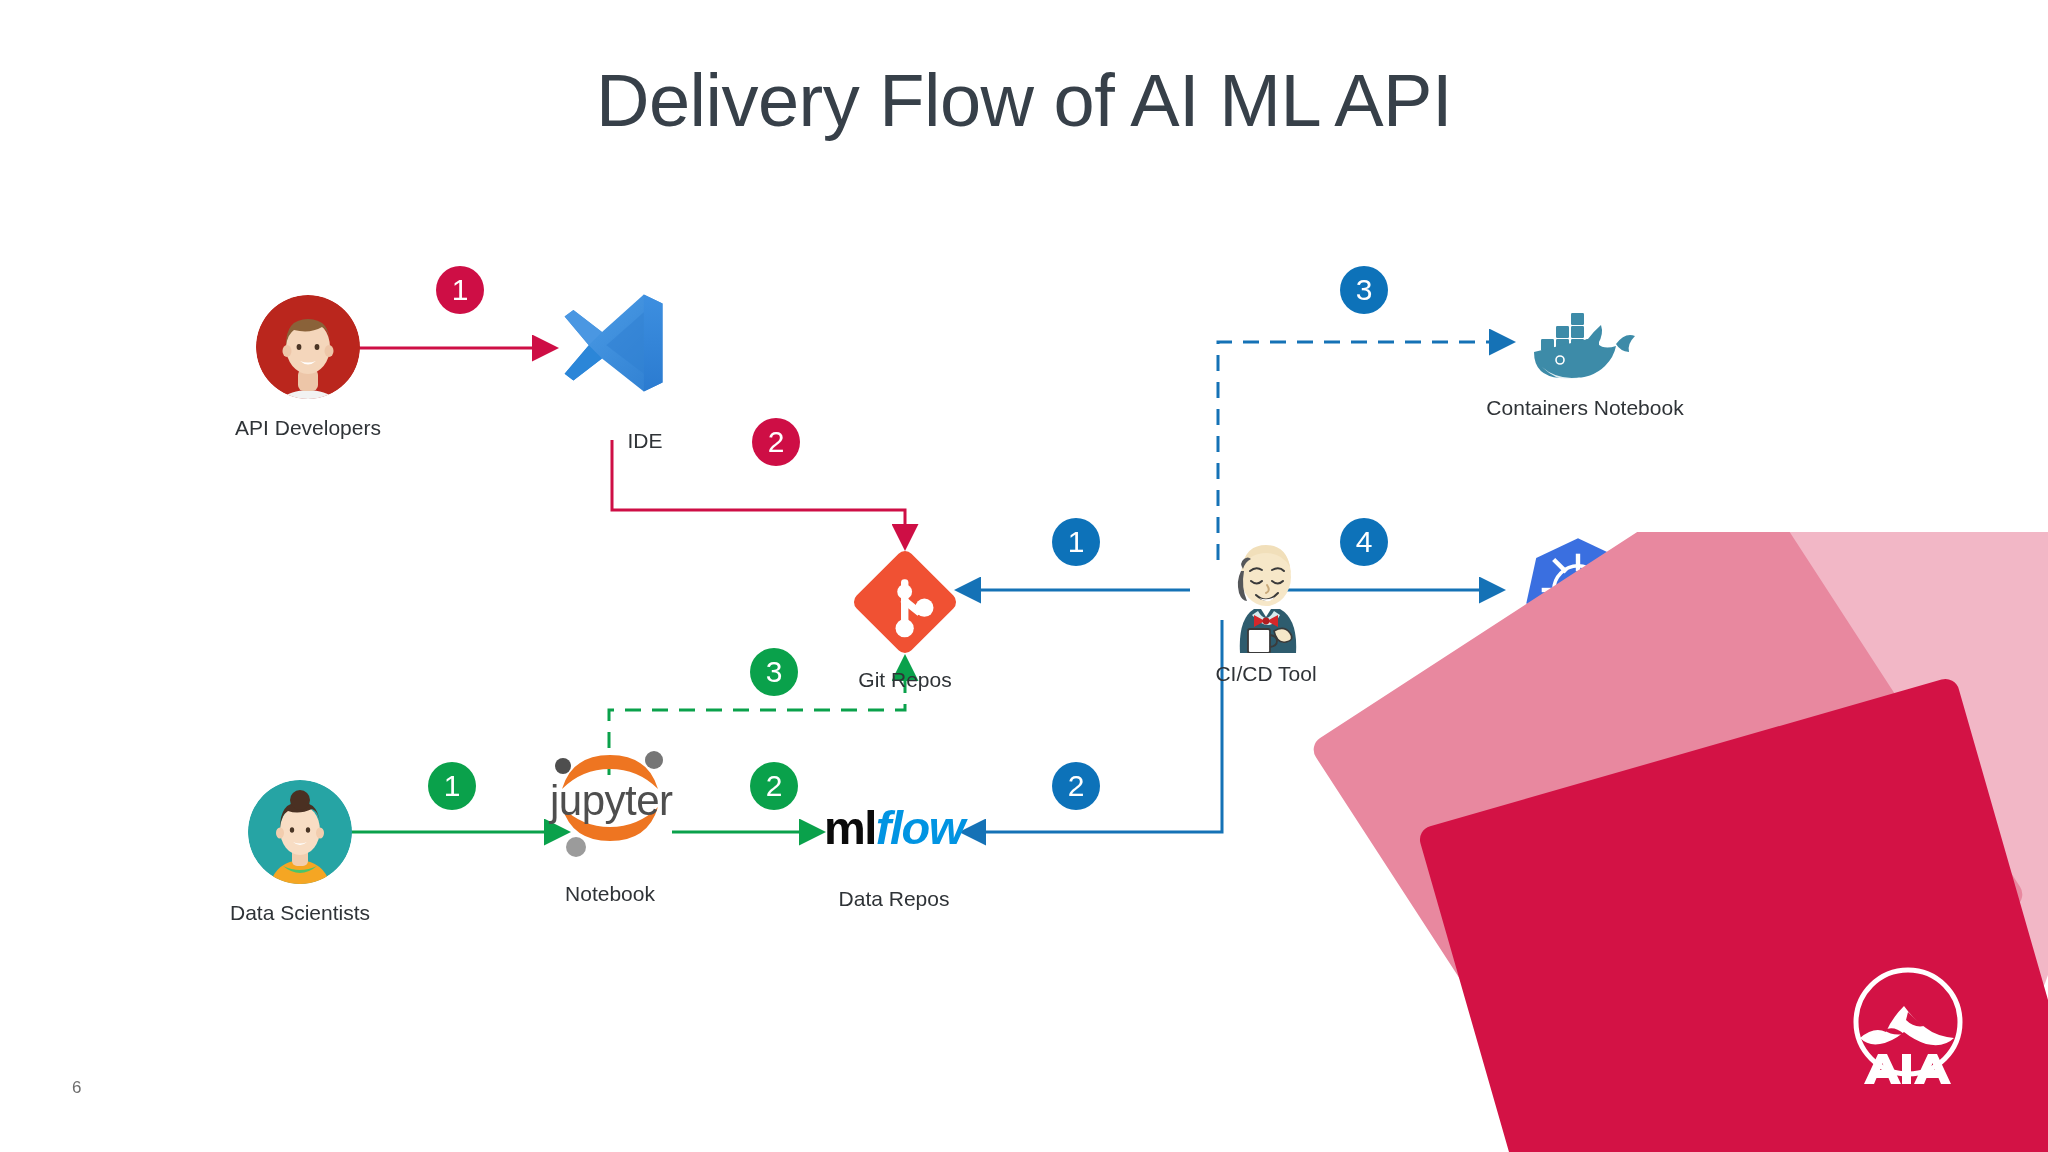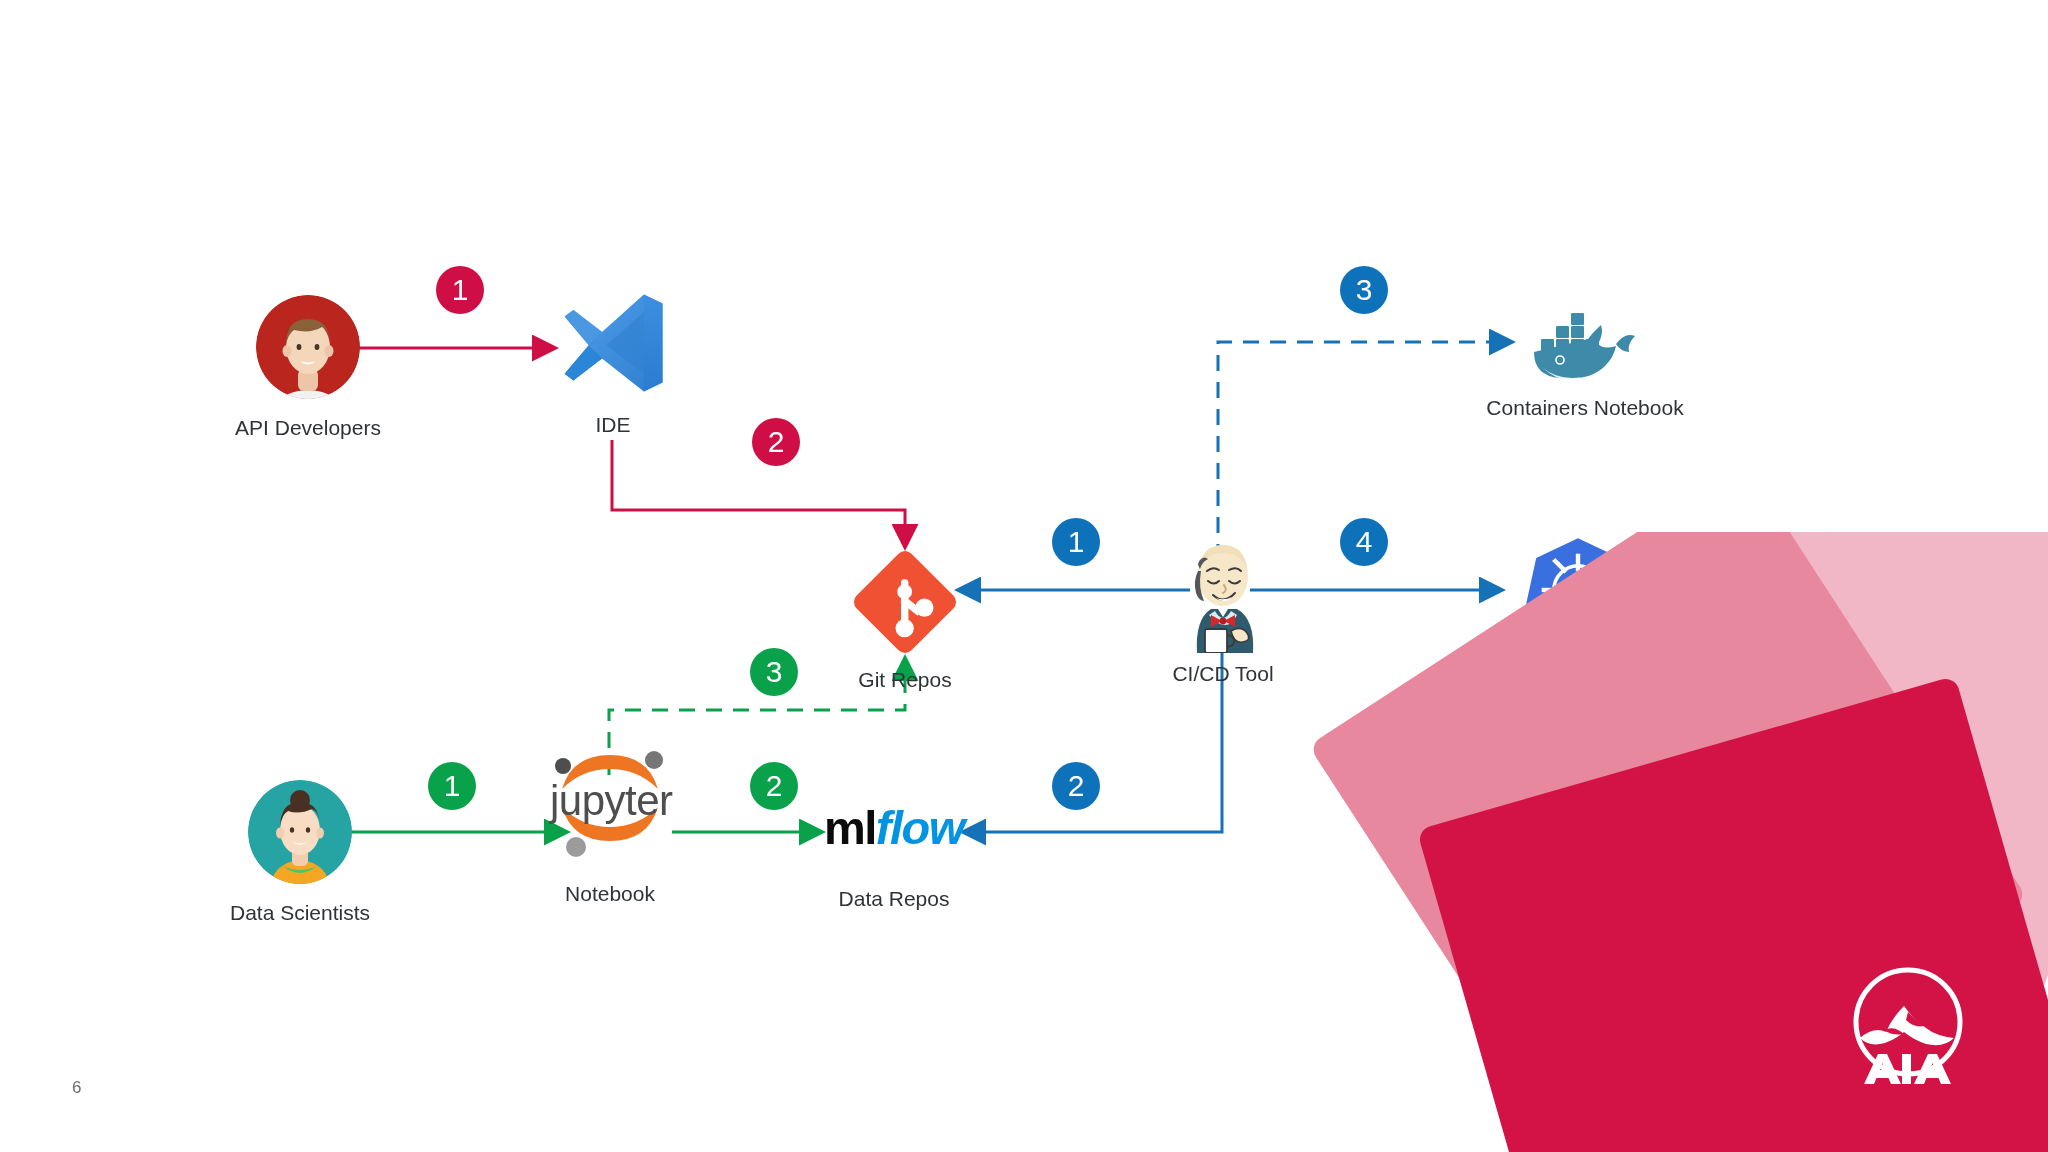--- a/index.html
+++ b/index.html
@@ -129,20 +129,21 @@
     font-weight: 400;
     white-space: nowrap;
     letter-spacing: -0.5px;
   }
 </style>
 </head>
 <body>
 
 <div id="slide">
 
+  <div class="slide-title">Delivery Flow of AI ML API</div>
 
   <svg class="conn" style="left:0; top:0; width:2048px; height:1152px;" viewBox="0 0 2048 1152">
     <defs>
       <marker id="arrowRed" markerWidth="9" markerHeight="9" refX="7" refY="4.5" orient="auto">
         <path d="M0,0 L9,4.5 L0,9 z" fill="#ce0e45"></path>
       </marker>
       <marker id="arrowBlue" markerWidth="9" markerHeight="9" refX="7" refY="4.5" orient="auto">
         <path d="M0,0 L9,4.5 L0,9 z" fill="#1572b6"></path>
       </marker>
       <marker id="arrowGreen" markerWidth="9" markerHeight="9" refX="7" refY="4.5" orient="auto">
@@ -197,38 +198,38 @@
           <stop offset="0" stop-color="#3d8fe0"></stop>
             <stop offset="1" stop-color="#2b7bd0"></stop>
         </linearGradient>
       </defs>
       <path d="M78 6 L95 14 L95 86 L78 94 L40 64 L14 84 L6 78 L28 52 L6 26 L14 20 L40 40 Z" fill="url(#vsA)"></path>
       <path d="M78 6 L95 14 L95 86 L78 94 Z" fill="url(#vsB)"></path>
       <path d="M78 22 L78 78 L44 52 Z" fill="#2f7fd1" opacity="0.55"></path>
       <path d="M6 26 L14 20 L40 40 L28 52 Z" fill="#4a97e2"></path>
       <path d="M6 78 L14 84 L40 64 L28 52 Z" fill="#2b86d8"></path>
     </svg>
-    <div class="node-label" style="top:124px;">IDE</div>
+    <div class="node-label" style="top:140px;margin-left:32px;">IDE</div>
   </div>
 
   <div class="node" style="left:848px; top:545px; width:114px; height:114px;">
     <svg style="position:absolute; left:0; top:0; width:114px; height:114px;" viewBox="0 0 100 100">
       <rect x="16" y="16" width="68" height="68" rx="8" transform="rotate(45 50 50)" fill="#f05133"></rect>
       <g fill="#ffffff">
         <rect x="46.5" y="30" width="6.5" height="44" rx="3"></rect>
         <circle cx="49.7" cy="73" r="8"></circle>
         <circle cx="67" cy="55" r="8"></circle>
         <path d="M50 45 L65 57 L61 62 L46 50 Z"></path>
         <circle cx="49.7" cy="41" r="6.5"></circle>
       </g>
     </svg>
     <div class="node-label" style="top:122px;">Git Repos</div>
   </div>
 
-  <div class="node" style="left:1175px; top:535px; width:96px; height:118px;">
+  <div class="node" style="left:1218px; top:535px; width:96px; height:118px;">
     <svg style="position:absolute; left:0; top:0; width:96px; height:118px;" viewBox="0 0 96 118">
 
       <path d="M22 118 q-2 -34 14 -44 l26 0 q18 10 16 44 z" fill="#2e5c6e"></path>
       <path d="M40 76 q8 14 16 0 l6 4 q-10 20 -28 0 z" fill="#d9ecef"></path>
       <path d="M43 74 l5 8 l5 -8 l-5 -4 z" fill="#ffffff"></path>
 
       <path d="M36 80 l11 6 l-11 6 z M60 80 l-11 6 l11 6 z" fill="#d6272a"></path>
       <circle cx="48" cy="86" r="3.4" fill="#b01f22"></circle>
 
       <ellipse cx="48" cy="42" rx="25" ry="29" fill="#f6e7c8"></ellipse>

